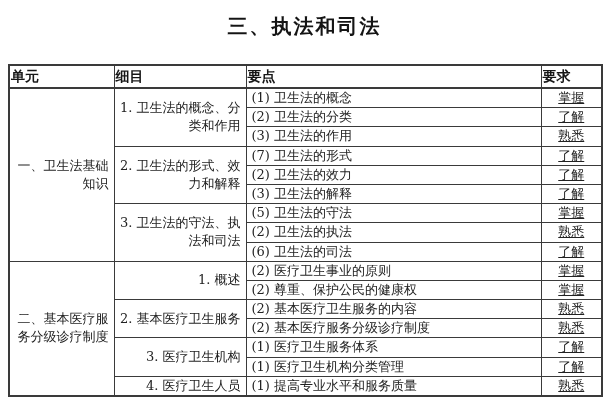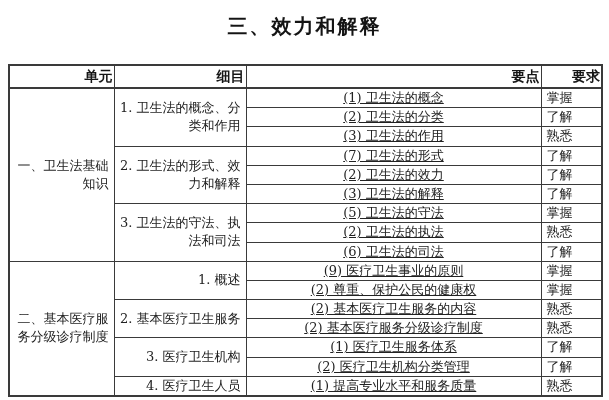--- a/index.html
+++ b/index.html
@@ -33,21 +33,21 @@
   }
   .syllabus th, .syllabus td {
     border: 1px solid #3a3a3a;
     overflow: hidden;
   }
   .syllabus thead th {
     height: 23px;
     font-family: "DejaVu Sans", "Liberation Sans", sans-serif;
     font-weight: bold;
     font-size: 14px;
-    text-align: right;
+    text-align: left;
     vertical-align: middle;
     border-bottom: 2px solid #3a3a3a;
     color: #161616;
   }
   .syllabus tbody td {
     height: 19px;
     font-size: 13px;
     line-height: 1.4;
     padding: 0 5px;
     vertical-align: middle;
@@ -57,34 +57,34 @@
     text-align: right;
     padding: 0 4px 0 6px;
     line-height: 1.6;
   }
   .item-cell {
     text-align: right;
     padding: 0 4px 0 6px;
     line-height: 1.55;
   }
   .point-cell {
-    text-align: center;
+    text-align: left;
     padding-left: 8px;
     white-space: nowrap;
-    text-decoration: underline;
   }
   .req-cell {
-    text-align: left;
+    text-align: center;
     padding: 0 2px;
+    text-decoration: underline;
   }
 </style>
 </head>
 <body>
 
-<div class="doc-title">三、效力和解释</div>
+<div class="doc-title">三、执法和司法</div>
 
 <table class="syllabus">
   <colgroup>
     <col style="width:105px">
     <col style="width:132px">
     <col style="width:295px">
     <col style="width:61px">
   </colgroup>
   <thead>
     <tr>
@@ -131,21 +131,21 @@
         <td class="point-cell">(2) 卫生法的执法</td>
         <td class="req-cell">熟悉</td>
       </tr>
       <tr>
         <td class="point-cell">(6) 卫生法的司法</td>
         <td class="req-cell">了解</td>
       </tr>
       <tr>
         <td rowspan="7" class="unit-cell">二、基本医疗服务分级诊疗制度</td>
         <td rowspan="2" class="item-cell">1. 概述</td>
-        <td class="point-cell">(9) 医疗卫生事业的原则</td>
+        <td class="point-cell">(2) 医疗卫生事业的原则</td>
         <td class="req-cell">掌握</td>
       </tr>
       <tr>
         <td class="point-cell">(2) 尊重、保护公民的健康权</td>
         <td class="req-cell">掌握</td>
       </tr>
       <tr>
         <td rowspan="2" class="item-cell">2. 基本医疗卫生服务</td>
         <td class="point-cell">(2) 基本医疗卫生服务的内容</td>
         <td class="req-cell">熟悉</td>
@@ -153,21 +153,21 @@
       <tr>
         <td class="point-cell">(2) 基本医疗服务分级诊疗制度</td>
         <td class="req-cell">熟悉</td>
       </tr>
       <tr>
         <td rowspan="2" class="item-cell">3. 医疗卫生机构</td>
         <td class="point-cell">(1) 医疗卫生服务体系</td>
         <td class="req-cell">了解</td>
       </tr>
       <tr>
-        <td class="point-cell">(2) 医疗卫生机构分类管理</td>
+        <td class="point-cell">(1) 医疗卫生机构分类管理</td>
         <td class="req-cell">了解</td>
       </tr>
       <tr>
         <td rowspan="1" class="item-cell">4. 医疗卫生人员</td>
         <td class="point-cell">(1) 提高专业水平和服务质量</td>
         <td class="req-cell">熟悉</td>
       </tr>
     </tbody>
 </table>
 

